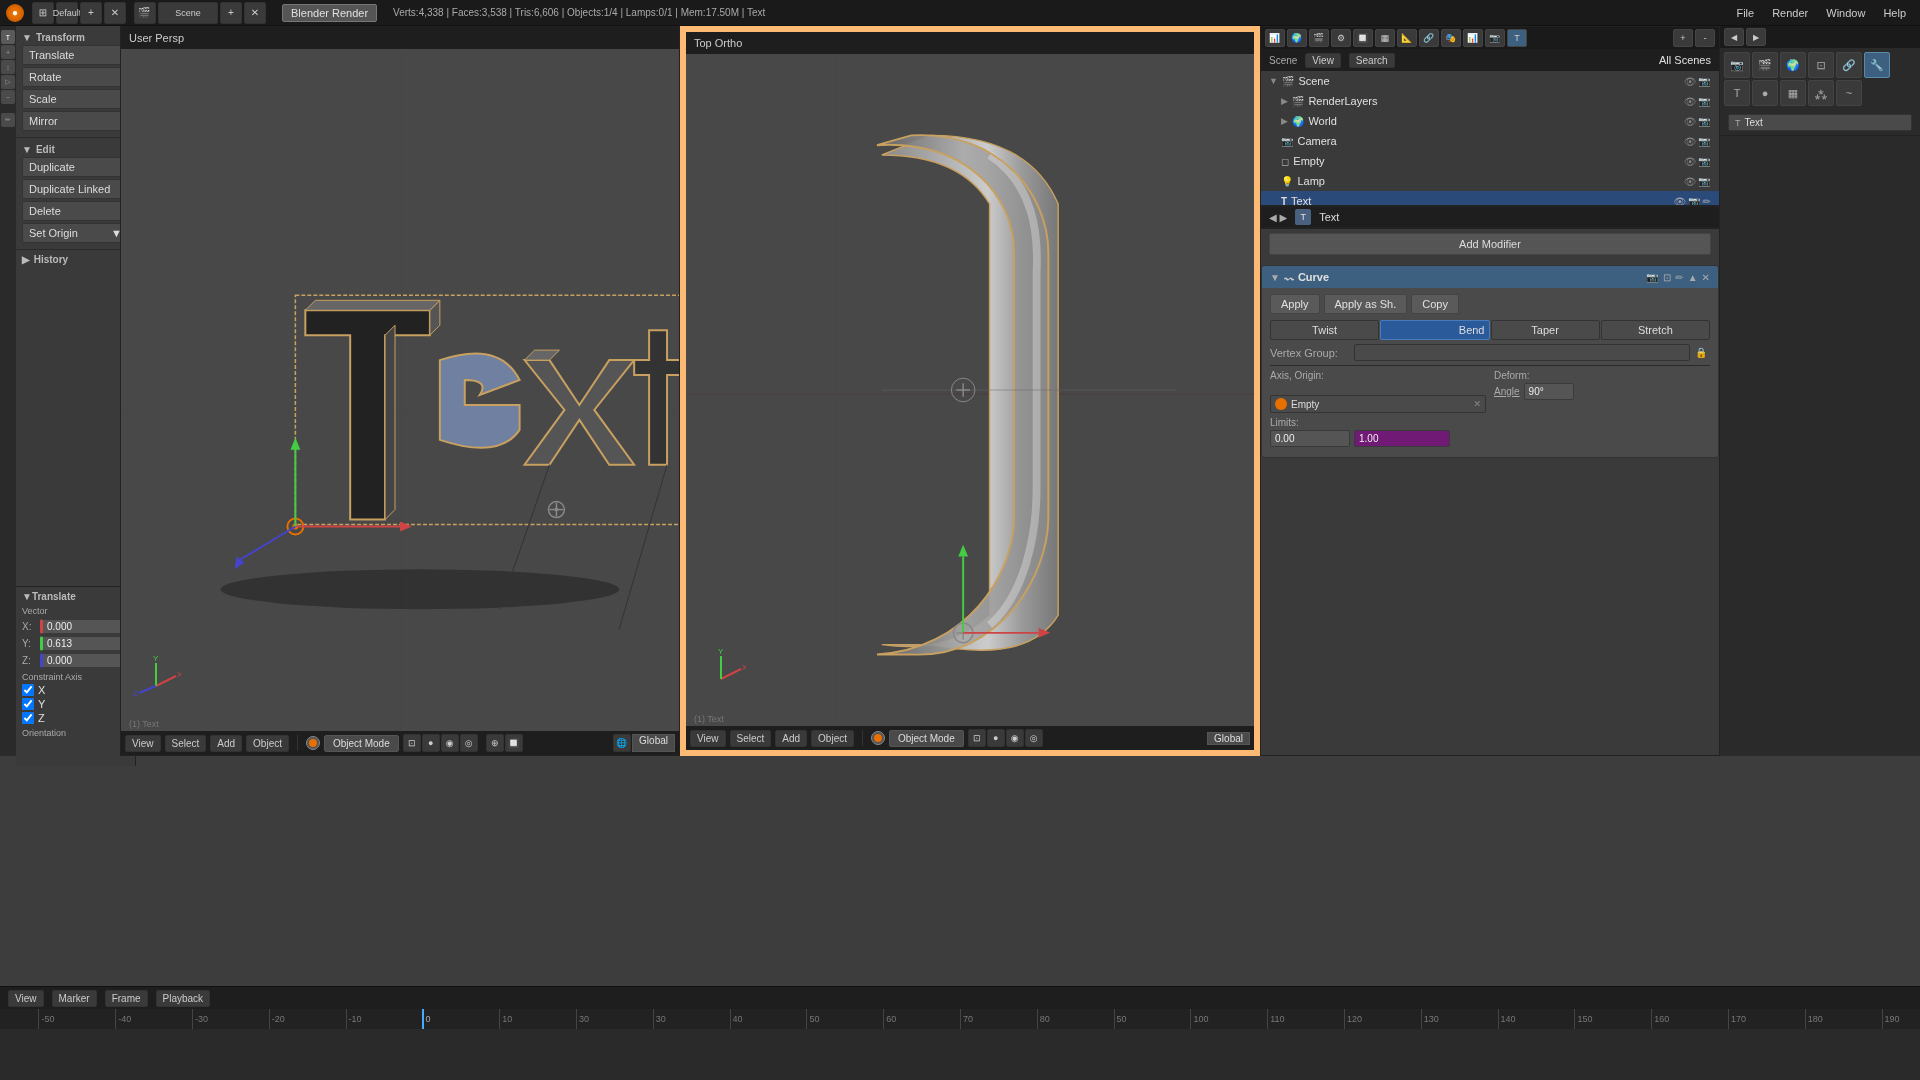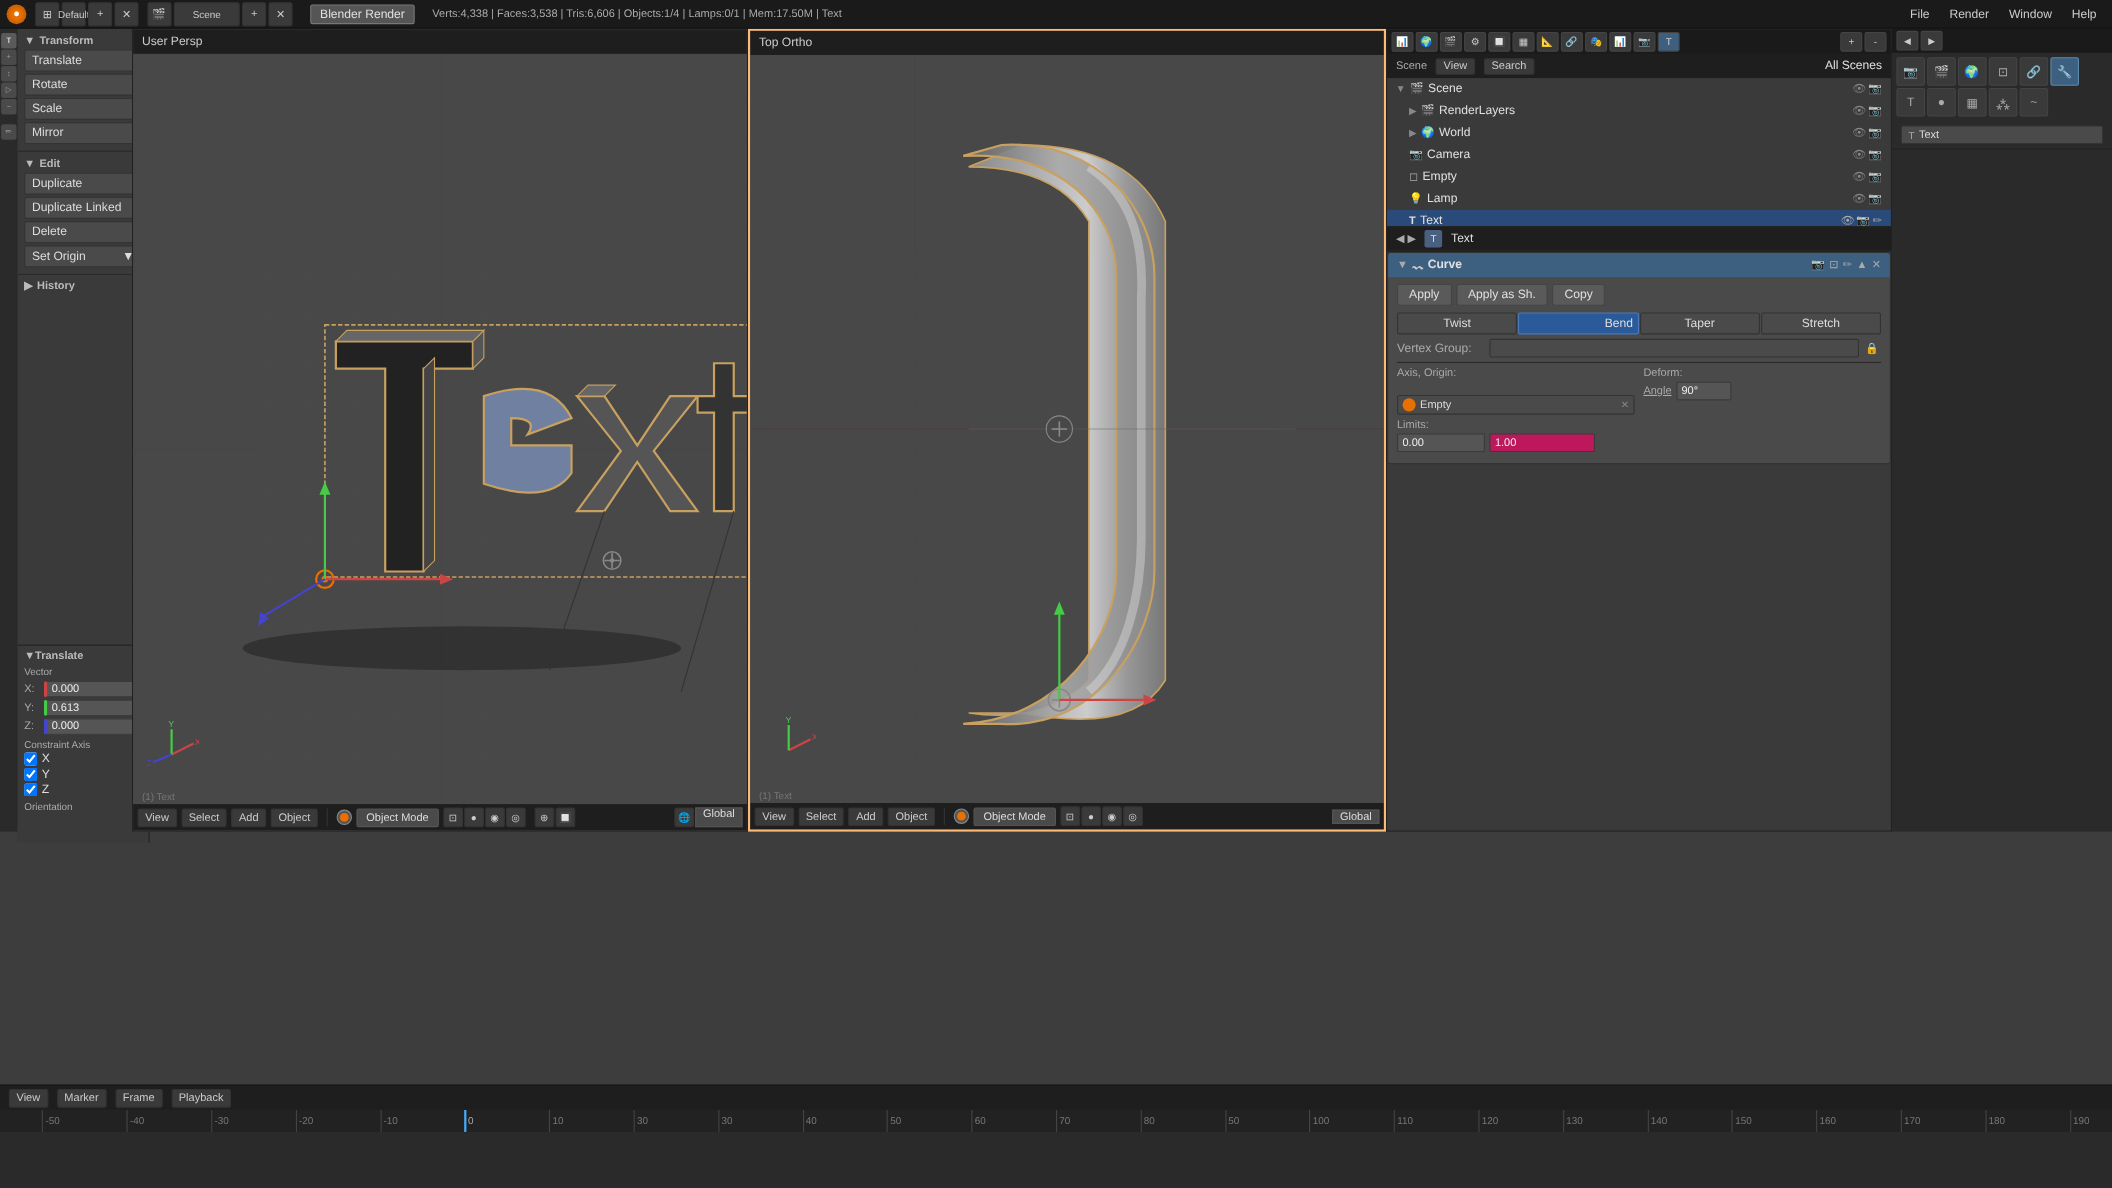--- a/index.html
+++ b/index.html
@@ -151,21 +151,21 @@
       color: #ccc;
     }
 
     
     #viewport-right {
       position: absolute;
       top: 0; left: 680px;
       width: 580px;
       height: 730px;
       background: #484848;
-      border: 2px solid #fdba74;
+      border: 6px solid #fdba74;
       overflow: hidden;
     }
     .prop-icon-btn {
       width: 20px; height: 18px;
       background: #3a3a3a;
       border: 1px solid #444;
       display: flex; align-items: center; justify-content: center;
       cursor: pointer;
       font-size: 9px;
       color: #ccc;
@@ -959,20 +959,23 @@
   </div>
 
   <div style="position:absolute; top:180px; left:1260px; width:460px; height:22px; background:#1e1e1e; display:flex; align-items:center; padding:0 8px; gap:8px; border:1px solid #222;">
     <span style="color:#aaa; font-size:10px;">◀ ▶</span>
     <div style="width:16px; height:16px; background:#4a6080; border-radius:2px; display:flex; align-items:center; justify-content:center; font-size:9px;">T</div>
     <span style="color:#ddd; font-size:11px;">Text</span>
   </div>
 
   <div style="position:absolute; top:202px; left:1260px; width:460px; height:528px; background:#3a3a3a; border:1px solid #222; overflow-y:auto;">
 
+    <div style="padding:4px 8px;">
+      <button class="add-modifier-btn">Add Modifier</button>
+    </div>
 
     <div class="mod-card">
       <div class="mod-card-header">
         <span style="color:#aaa; font-size:10px;">▼</span>
         <span style="color:#ccc; font-size:10px;">〰</span>
         <span class="mod-card-title">Curve</span>
         <div style="margin-left:auto; display:flex; gap:4px; align-items:center;">
           <span style="color:#aaa; font-size:10px; cursor:pointer;">📷</span>
           <span style="color:#aaa; font-size:10px; cursor:pointer;">⊡</span>
           <span style="color:#aaa; font-size:10px; cursor:pointer;">✏</span>
@@ -1018,21 +1021,21 @@
             <div style="display:flex; align-items:center; gap:4px;">
               <span style="color:#aaa; font-size:10px;text-decoration:underline;">Angle</span>
               <input type="text" value="90°" style="background: rgb(85, 85, 85); border: 1px solid rgb(58, 58, 58); color: rgb(238, 238, 238); padding: 2px 4px; font-size: 10px; border-radius: 2px; width: 50px;">
             </div>
           </div>
         </div>
 
         <div style="color:#aaa; font-size:10px; margin-bottom:2px;">Limits:</div>
         <div style="display:flex; gap:4px; margin-bottom:4px;">
           <input type="text" value="0.00" style="background: rgb(85, 85, 85); border: 1px solid rgb(58, 58, 58); color: rgb(238, 238, 238); padding: 2px 4px; font-size: 10px; border-radius: 2px; width: 80px;">
-          <input type="text" value="1.00" style="background: #be185d; border: 1px solid rgb(58, 58, 58); color: rgb(238, 238, 238); padding: 2px 4px; font-size: 10px; border-radius: 2px; width: 96px;">
+          <input type="text" value="1.00" style="background: #701a75; border: 1px solid rgb(58, 58, 58); color: rgb(238, 238, 238); padding: 2px 4px; font-size: 10px; border-radius: 2px; width: 96px;">
         </div>
       </div>
     </div>
   </div>
 
   <div id="right-prop-icons">
     <div class="rprop-top">
       <div class="prop-icon-btn" style="font-size:8px;">◀</div>
       <div class="prop-icon-btn" style="font-size:8px;">▶</div>
     </div>

